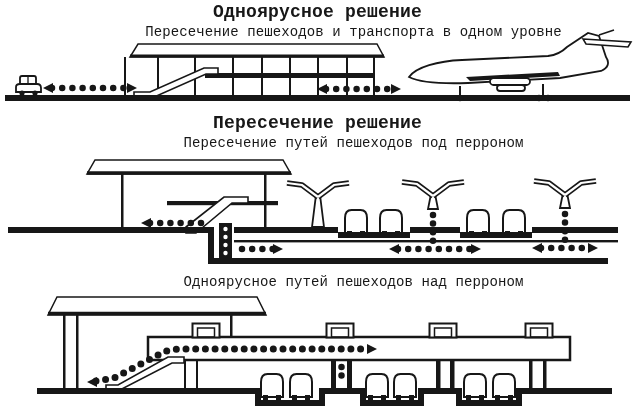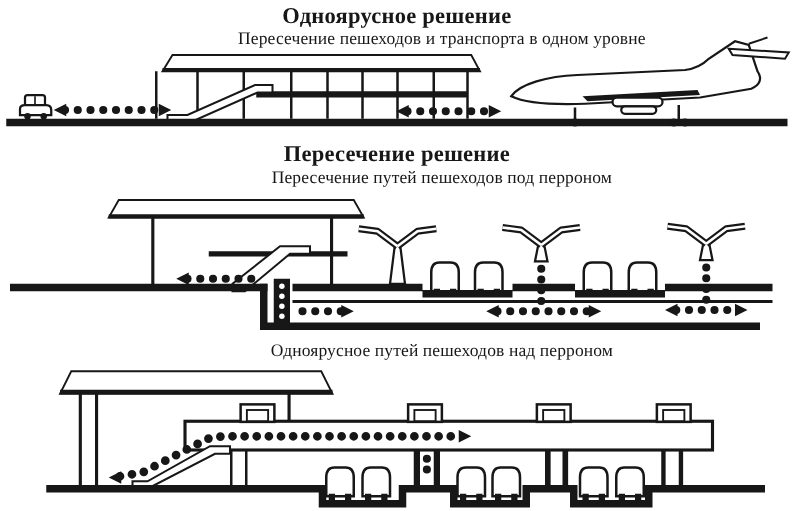--- a/index.html
+++ b/index.html
@@ -1,17 +1,17 @@
 <!DOCTYPE html>
 <html><head>
 <meta charset="utf-8">
 <style>
   html,body{margin:0;padding:0;background:#fff;}
   .page{position:relative;width:635px;height:409px;background:#ffffff;overflow:hidden;
-        font-family:Liberation Serif, serif;color:#171717;}
+        font-family:Liberation Mono, monospace;color:#171717;}
   .cap{position:absolute;left:0;width:635px;text-align:center;white-space:nowrap;}
   .cap.main{font-size:18px;font-weight:600;letter-spacing:.2px;}
   .cap.sub{font-size:14px;font-weight:400;letter-spacing:.1px;padding-left:36px;}
   svg{position:absolute;left:0;top:0;}
   .ln{stroke:#171717;fill:none;}
   .wh{fill:#ffffff;stroke:#171717;}
   .blk{fill:#171717;stroke:none;}
   .dots{stroke:#171717;stroke-width:6.5;stroke-dasharray:0 10.2;stroke-linecap:round;fill:none;}
   .dots2{stroke:#171717;stroke-width:7;stroke-dasharray:0 9.7;stroke-linecap:round;fill:none;}
   .vdots{stroke:#171717;stroke-width:6.5;stroke-dasharray:0 8.6;stroke-linecap:round;fill:none;}

